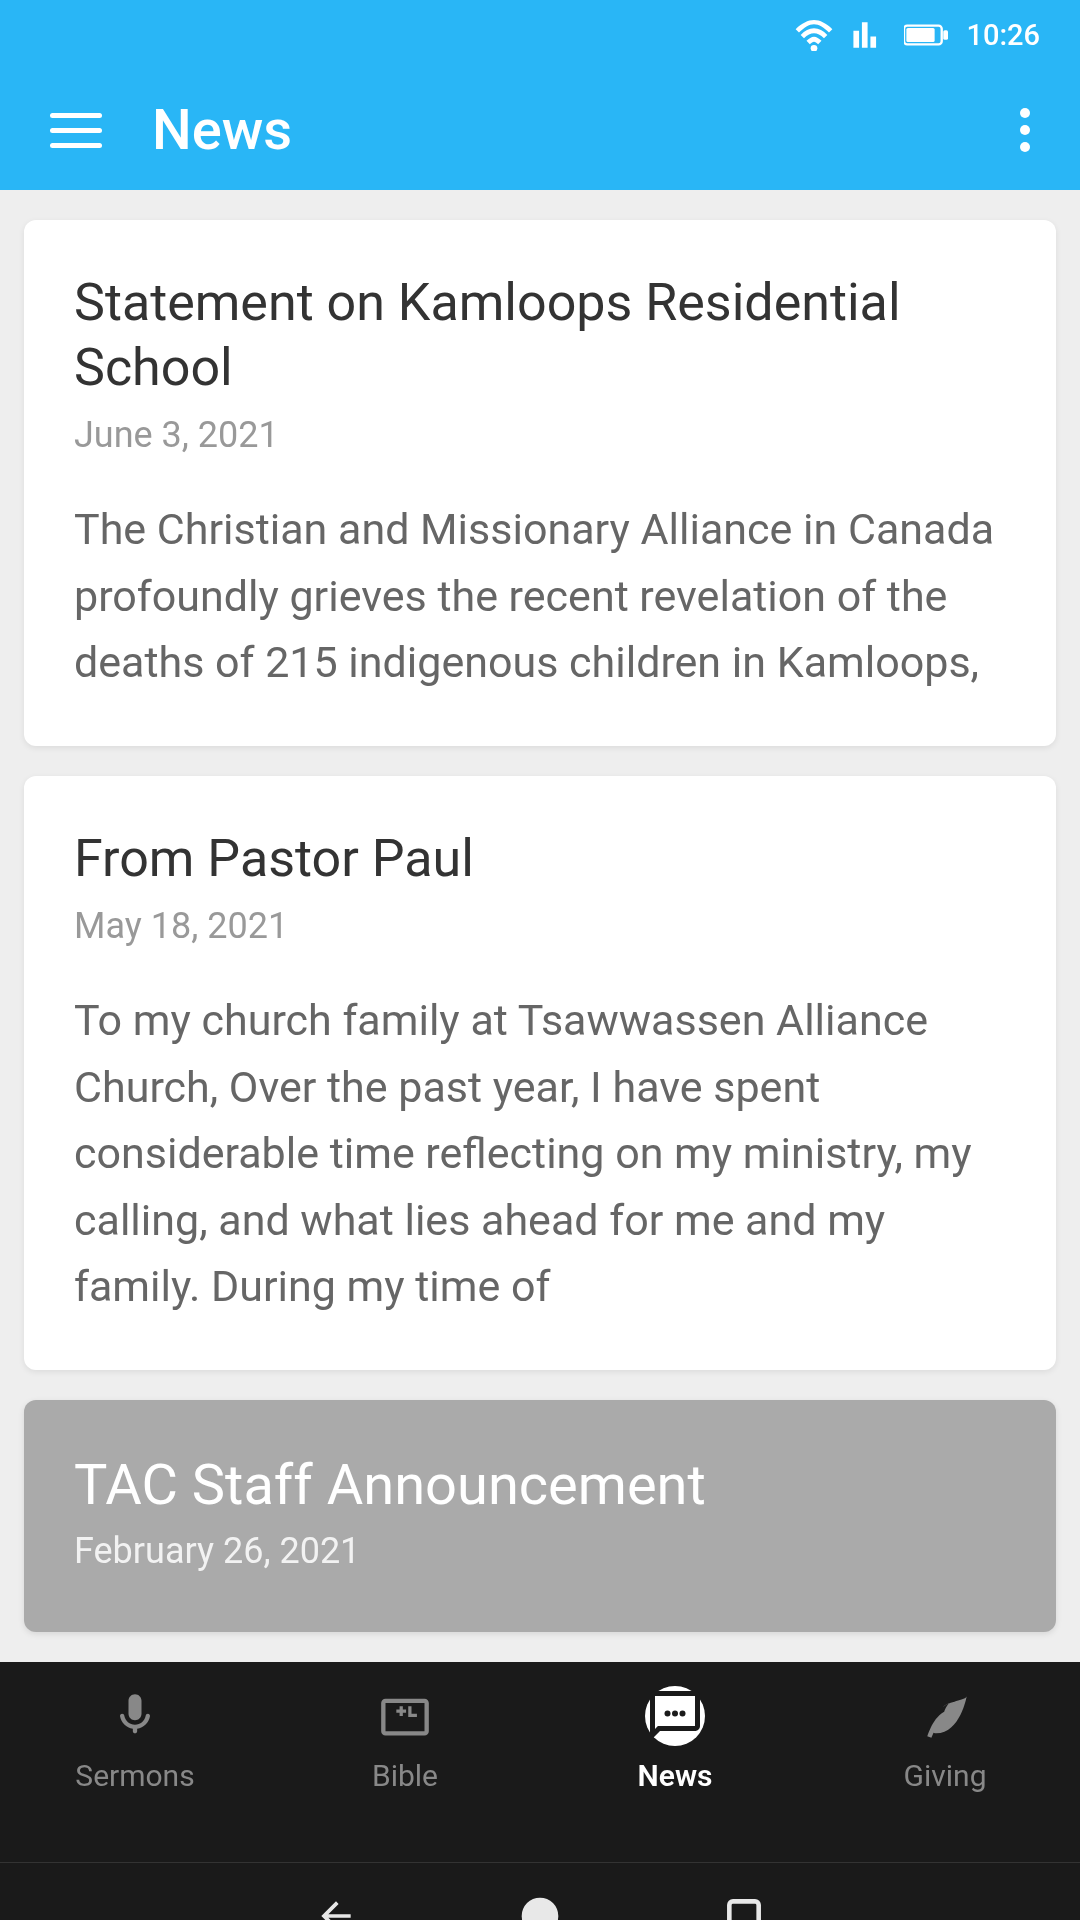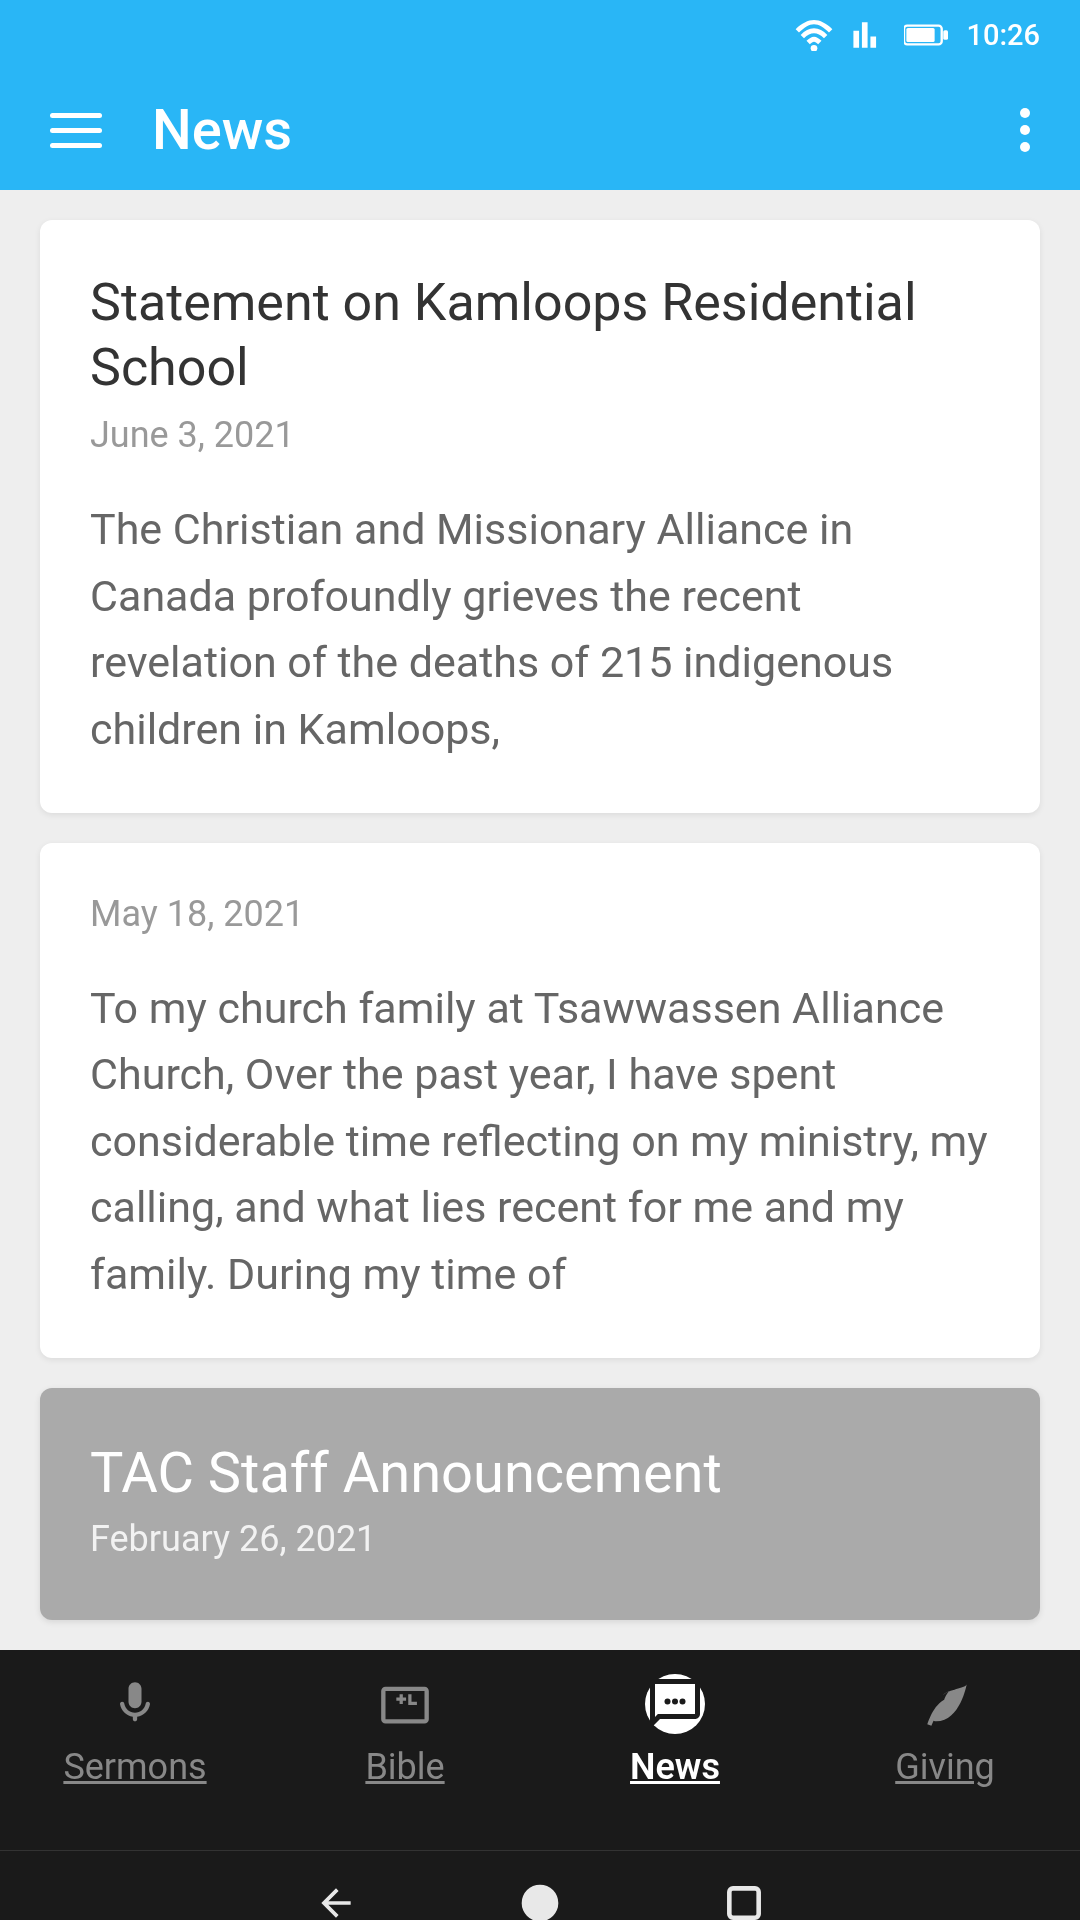--- a/index.html
+++ b/index.html
@@ -83,21 +83,21 @@
       display: block;
       width: 10px;
       height: 10px;
       background: white;
       border-radius: 50%;
     }
 
     
     .content {
       flex: 1;
-      padding: 30px 40px;
+      padding: 30px 24px;
       display: flex;
       flex-direction: column;
       gap: 30px;
       overflow: hidden;
     }
 
     
     .news-card {
       background: white;
       border-radius: 12px;
@@ -168,23 +168,22 @@
 
     .nav-icon {
       width: 60px;
       height: 60px;
       display: flex;
       align-items: center;
       justify-content: center;
     }
 
     .nav-label {
-      font-size: 36px;
+      font-size: 30px;
       color: #888888;
-      text-decoration: underline;
     }
 
     .nav-item.active .nav-label {
       color: white;
       font-weight: 600;
     }
 
     .nav-item.active .nav-icon svg {
       fill: white;
     }
@@ -252,23 +251,24 @@
 
 <div class="content">
 
   <div class="news-card">
     <div class="news-card-title">Statement on Kamloops Residential School</div>
     <div class="news-card-date">June 3, 2021</div>
     <div class="news-card-excerpt">The Christian and Missionary Alliance in Canada profoundly grieves the recent revelation of the deaths of 215 indigenous children in Kamloops,</div>
   </div>
 
   <div class="news-card">
+    <div class="news-card-title">From Pastor Paul</div>
     <div class="news-card-date">May 18, 2021</div>
     <div class="news-card-excerpt">To my church family at Tsawwassen Alliance Church,
-Over the past year, I have spent considerable time reflecting on my ministry, my calling, and what lies recent for me and my family. During my time of</div>
+Over the past year, I have spent considerable time reflecting on my ministry, my calling, and what lies ahead for me and my family. During my time of</div>
   </div>
 
   <div class="news-card-partial">
     <div class="news-card-title">TAC Staff Announcement</div>
     <div class="news-card-date">February 26, 2021</div>
   </div>
 
 </div>
 
 <div class="bottom-nav">

